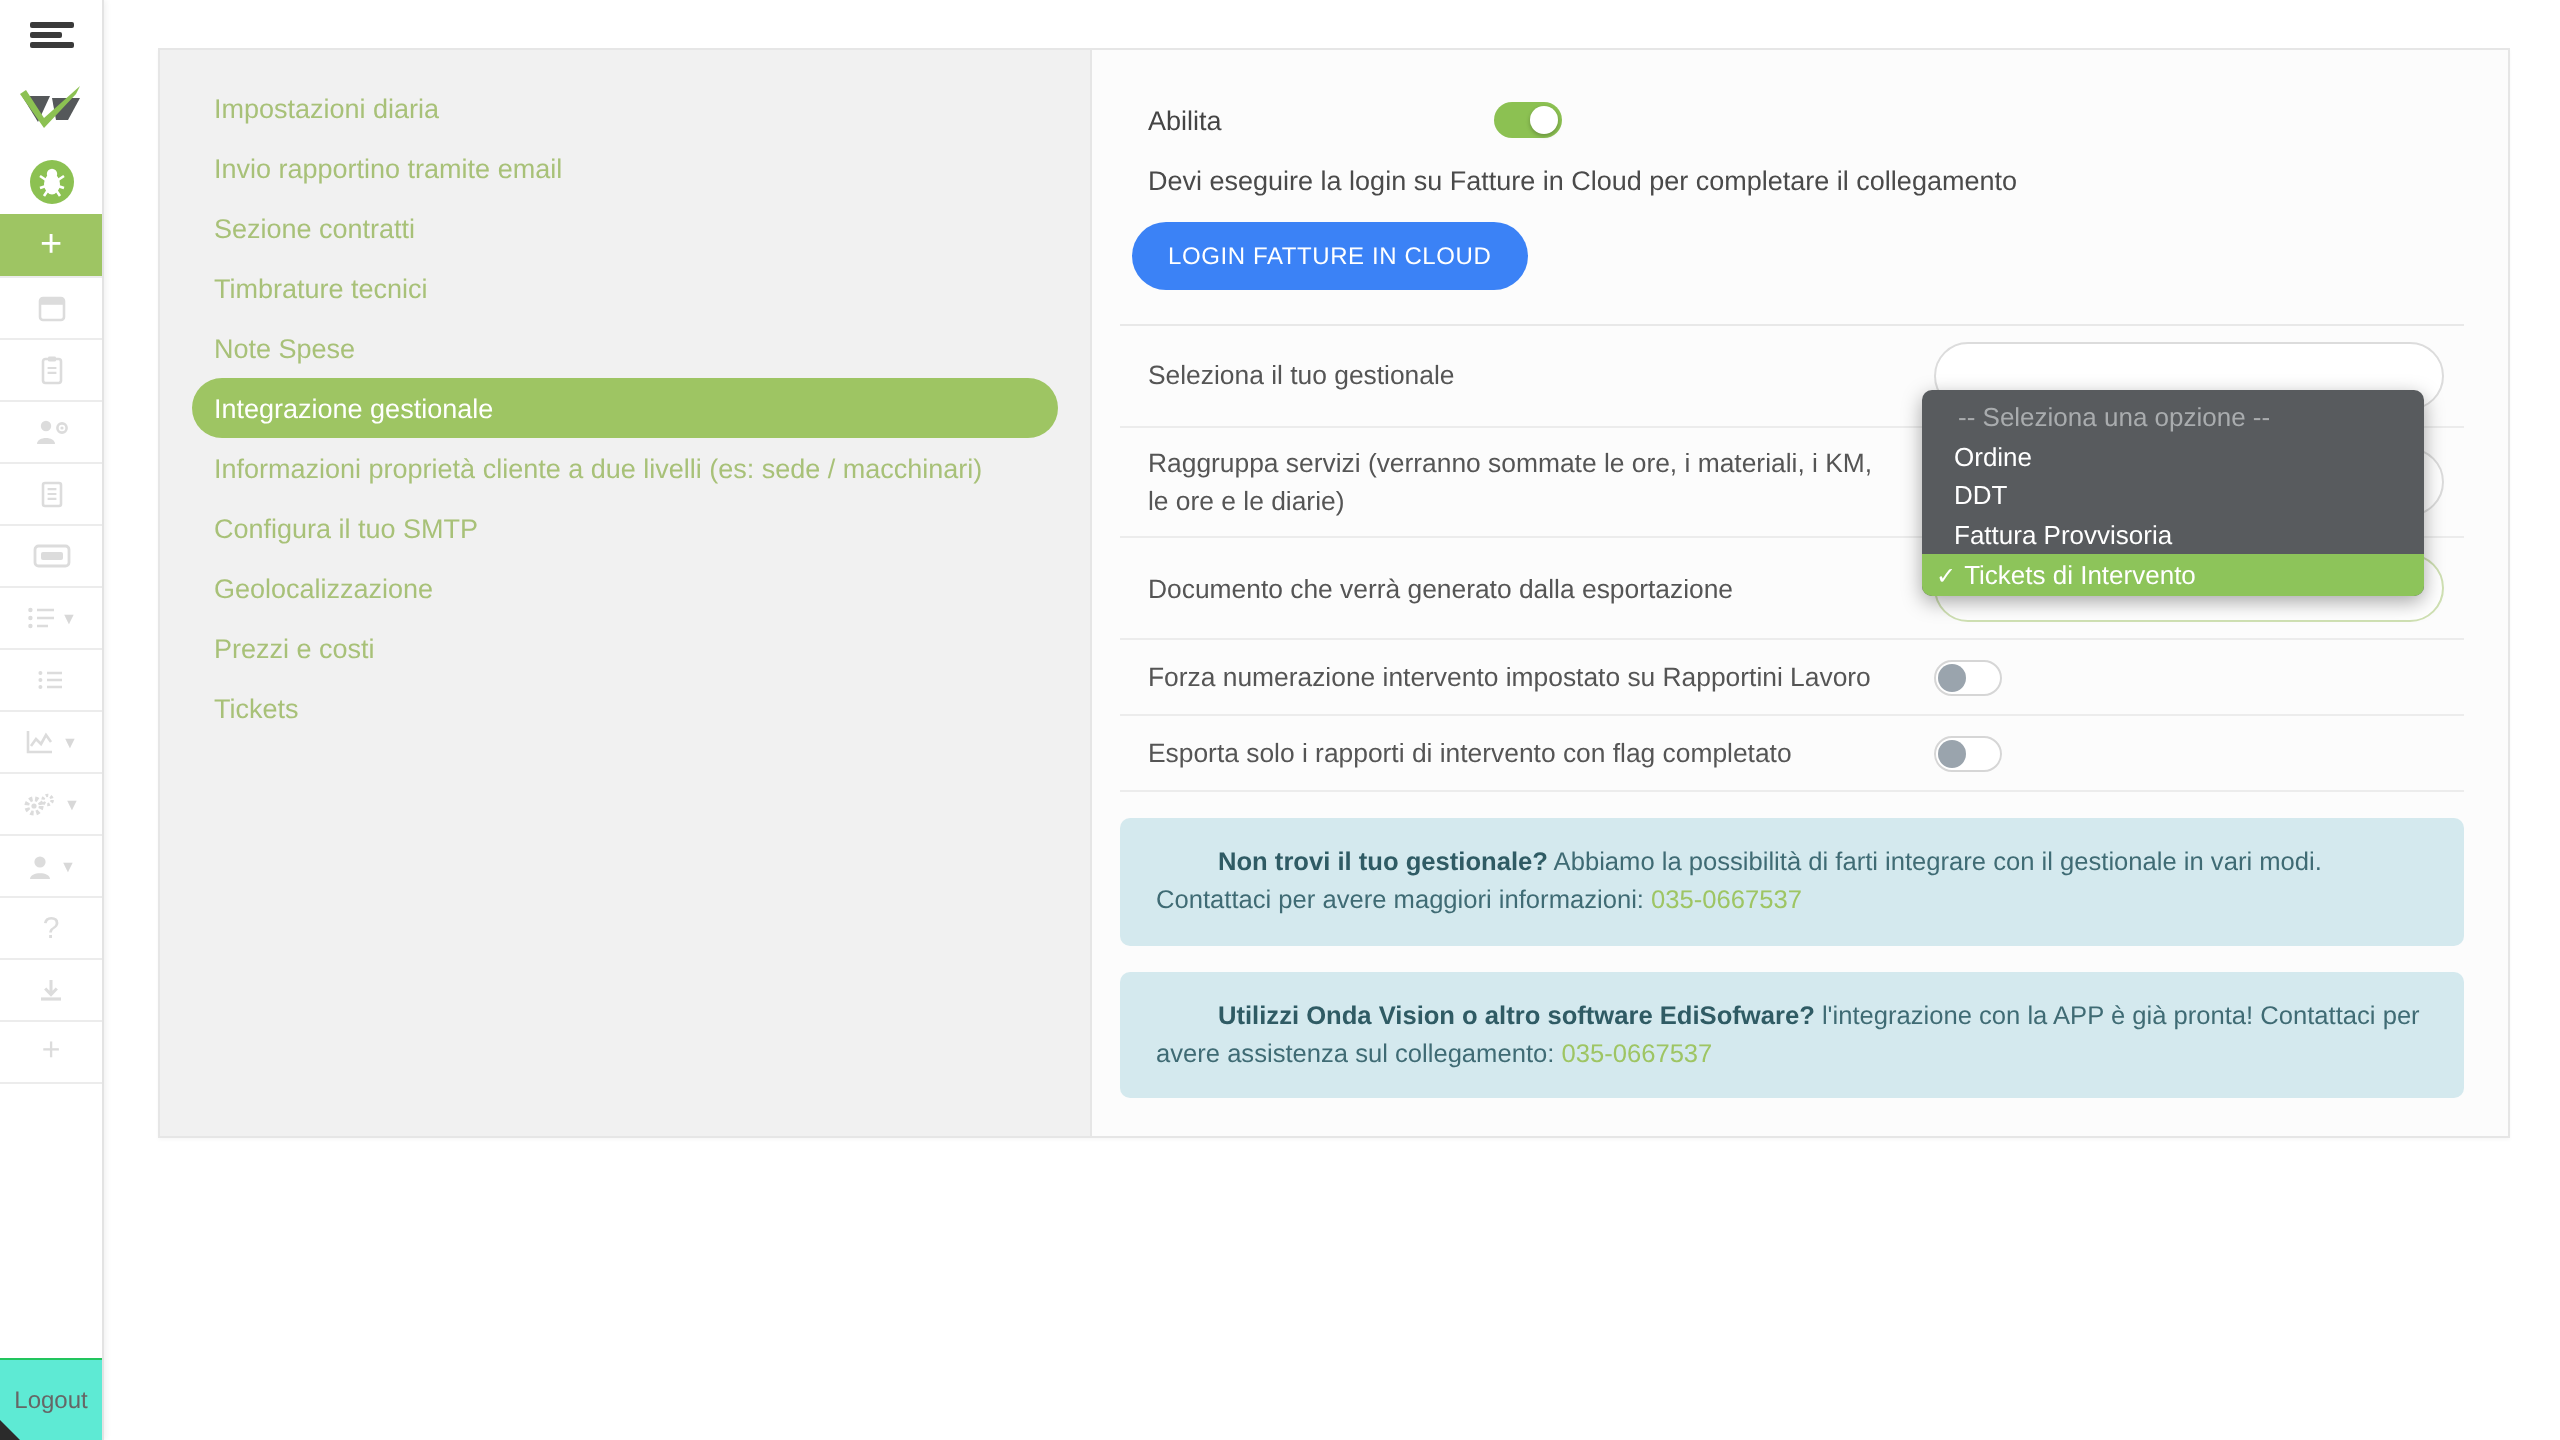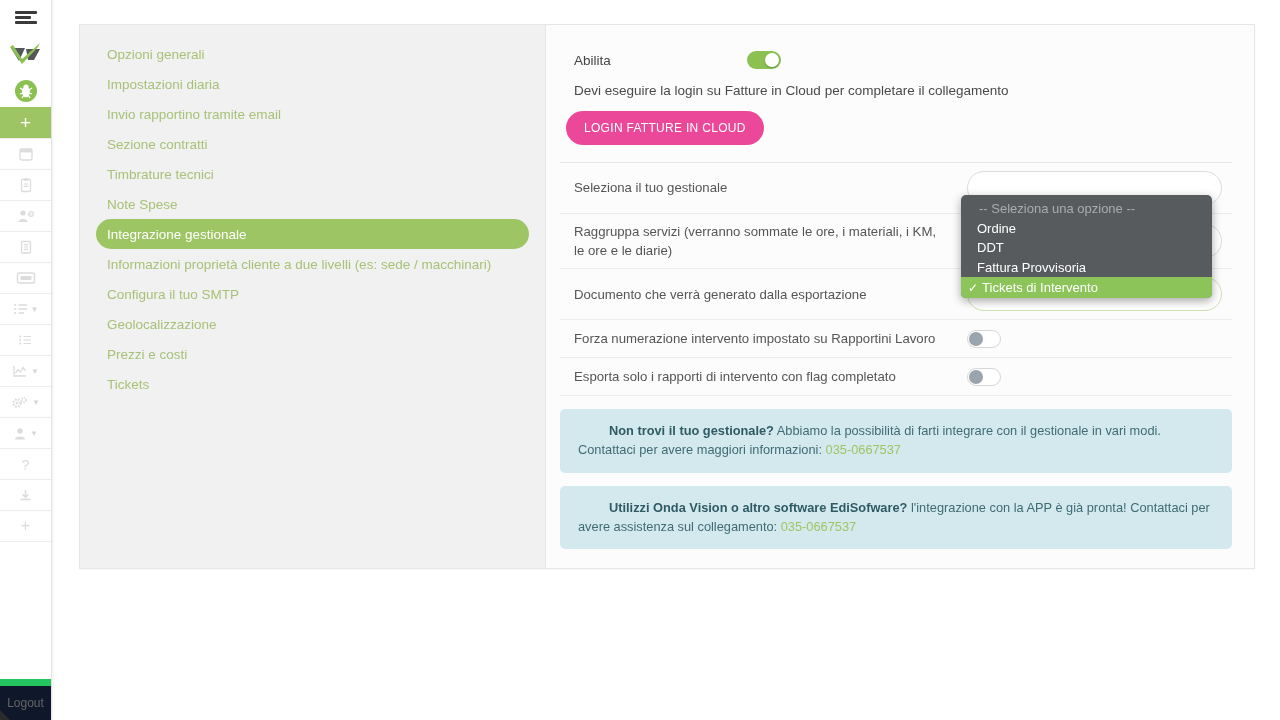--- a/index.html
+++ b/index.html
@@ -48,22 +48,22 @@
     height: 32px;
     background: #9ec563;
     display: flex; align-items: center; justify-content: center;
     color: #ffffff; font-size: 19px; line-height: 1;
     border-bottom: 1px solid #ececec;
   }
   .chev { font-size: 8px; margin-left: 2px; color: #d8d8d8; }
   #rail-spacer { flex: 1 1 auto; border-bottom: none; }
   #rail-logout {
     height: 41px;
-    background: #0f172a;
-    border-top: 7px solid #22c55e;
+    background: #5eead4;
+    border-top: 1px solid #22c55e;
     display: flex; align-items: center; justify-content: center;
     font-size: 12px; color: #666;
   }
   #rail-corner {
     position: absolute; left: 0; bottom: 0;
     width: 0; height: 0;
     border-left: 10px solid #2b2b2b;
     border-top: 10px solid transparent;
   }
 
@@ -147,21 +147,21 @@
   }
 
   .hint-text {
     font-size: 13.5px; color: #4a4a4a;
     padding: 8px 0 0 14px;
   }
 
   .login-btn {
     margin: 13px 0 0 6px;
     display: inline-block;
-    background: #ec4899;
+    background: #3b82f6;
     color: #ffffff;
     font-size: 12px;
     letter-spacing: 0.3px;
     padding: 10px 18px;
     border-radius: 18px;
     border: none;
     cursor: pointer;
   }
 
   
@@ -375,21 +375,20 @@
 
   <div id="rail-spacer" class="rail-cell"></div>
 
   <div id="rail-logout">Logout</div>
   <div id="rail-corner"></div>
 </div>
 
 <div id="page-card">
 
   <div id="settings-nav">
-    <div class="nav-item">Opzioni generali</div>
     <div class="nav-item">Impostazioni diaria</div>
     <div class="nav-item">Invio rapportino tramite email</div>
     <div class="nav-item">Sezione contratti</div>
     <div class="nav-item">Timbrature tecnici</div>
     <div class="nav-item">Note Spese</div>
     <div class="nav-item active">Integrazione gestionale</div>
     <div class="nav-item">Informazioni proprietà cliente a due livelli (es: sede / macchinari)</div>
     <div class="nav-item">Configura il tuo SMTP</div>
     <div class="nav-item">Geolocalizzazione</div>
     <div class="nav-item">Prezzi e costi</div>

